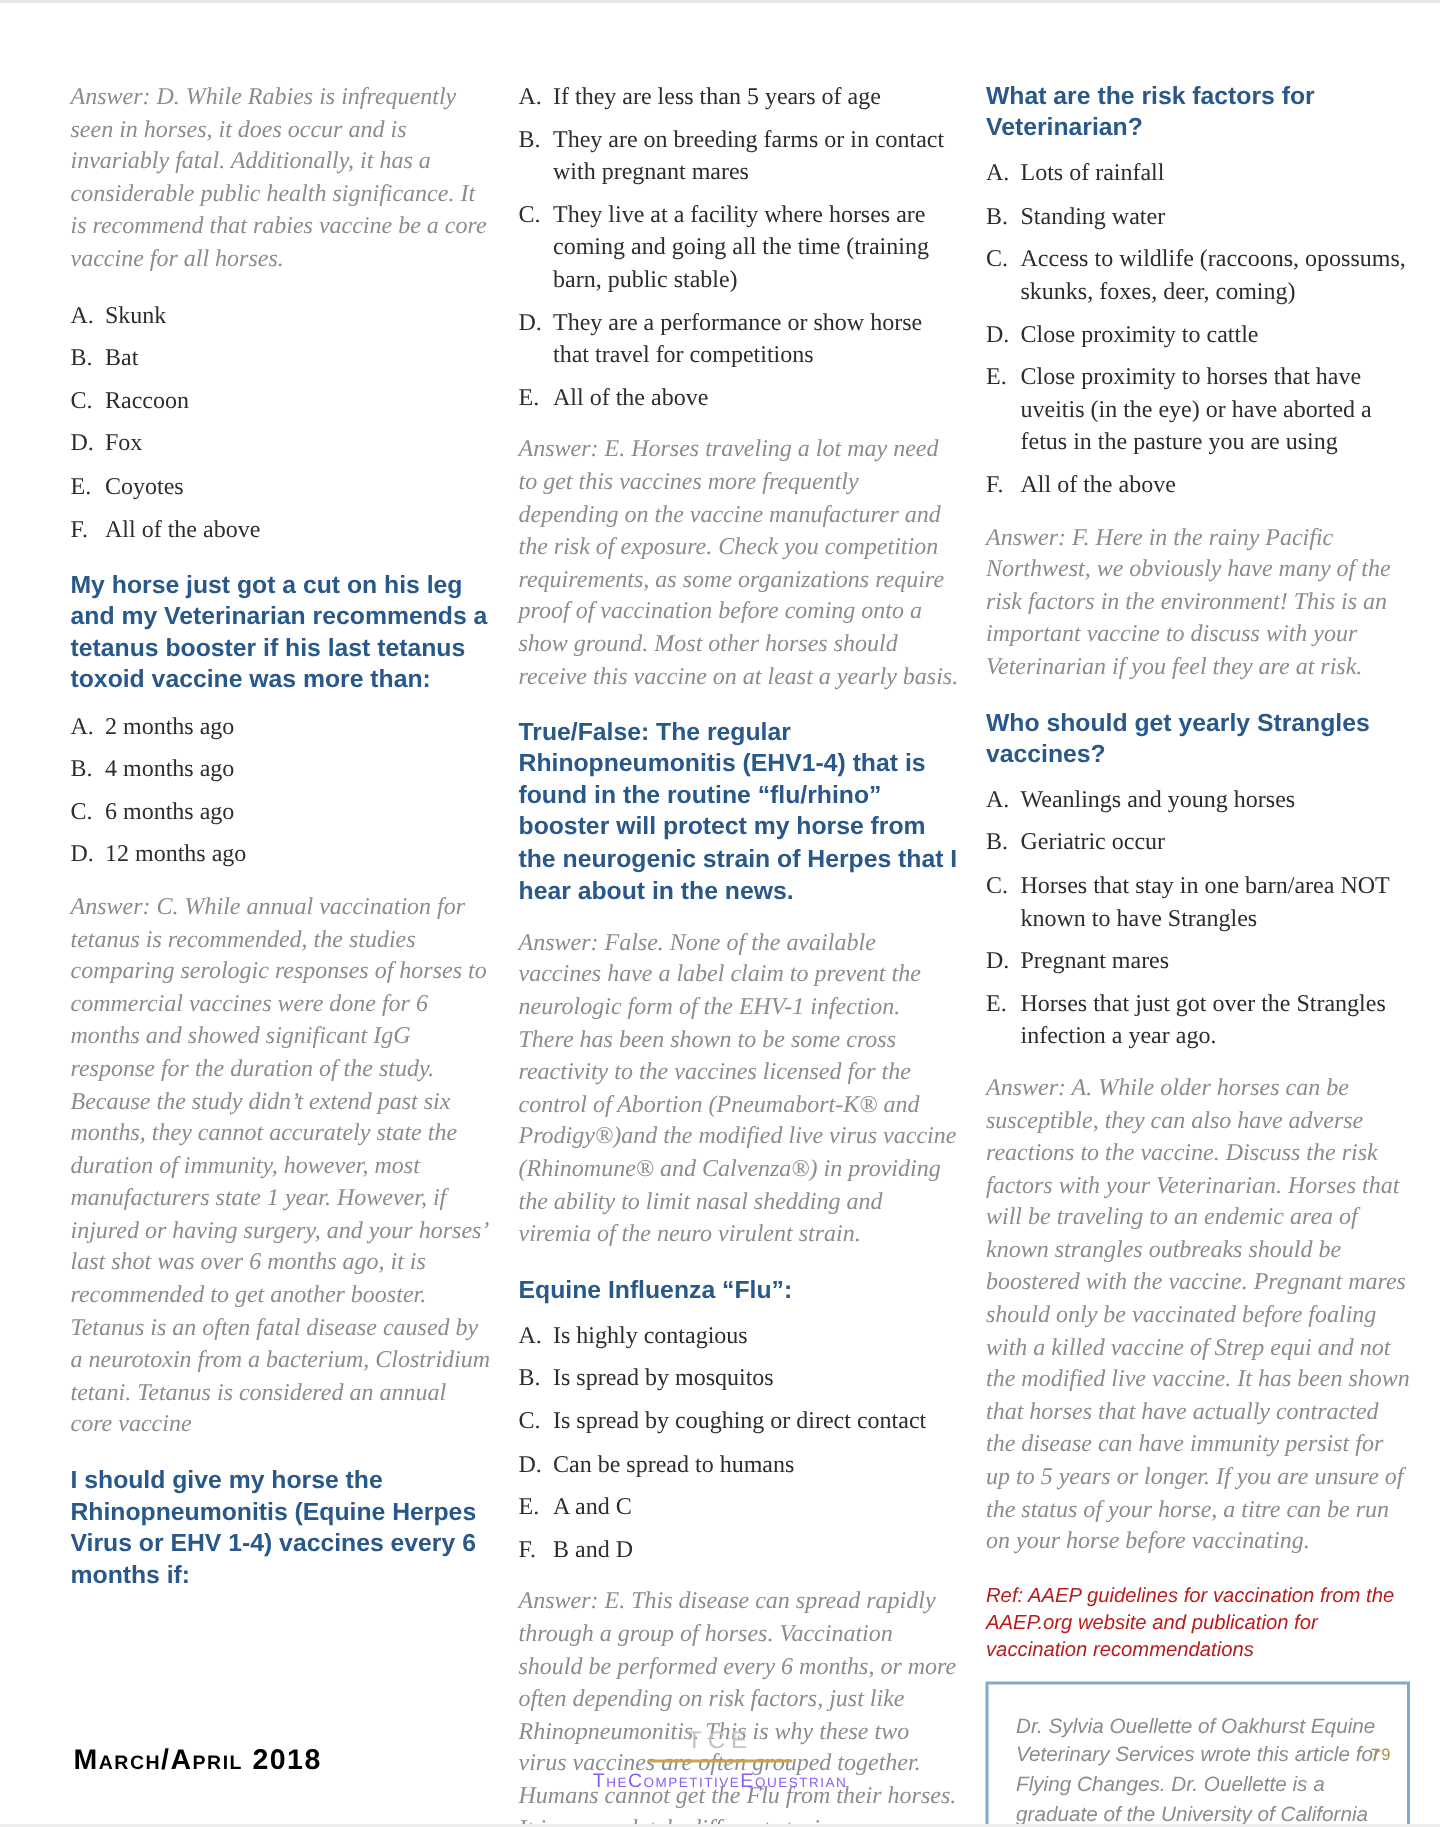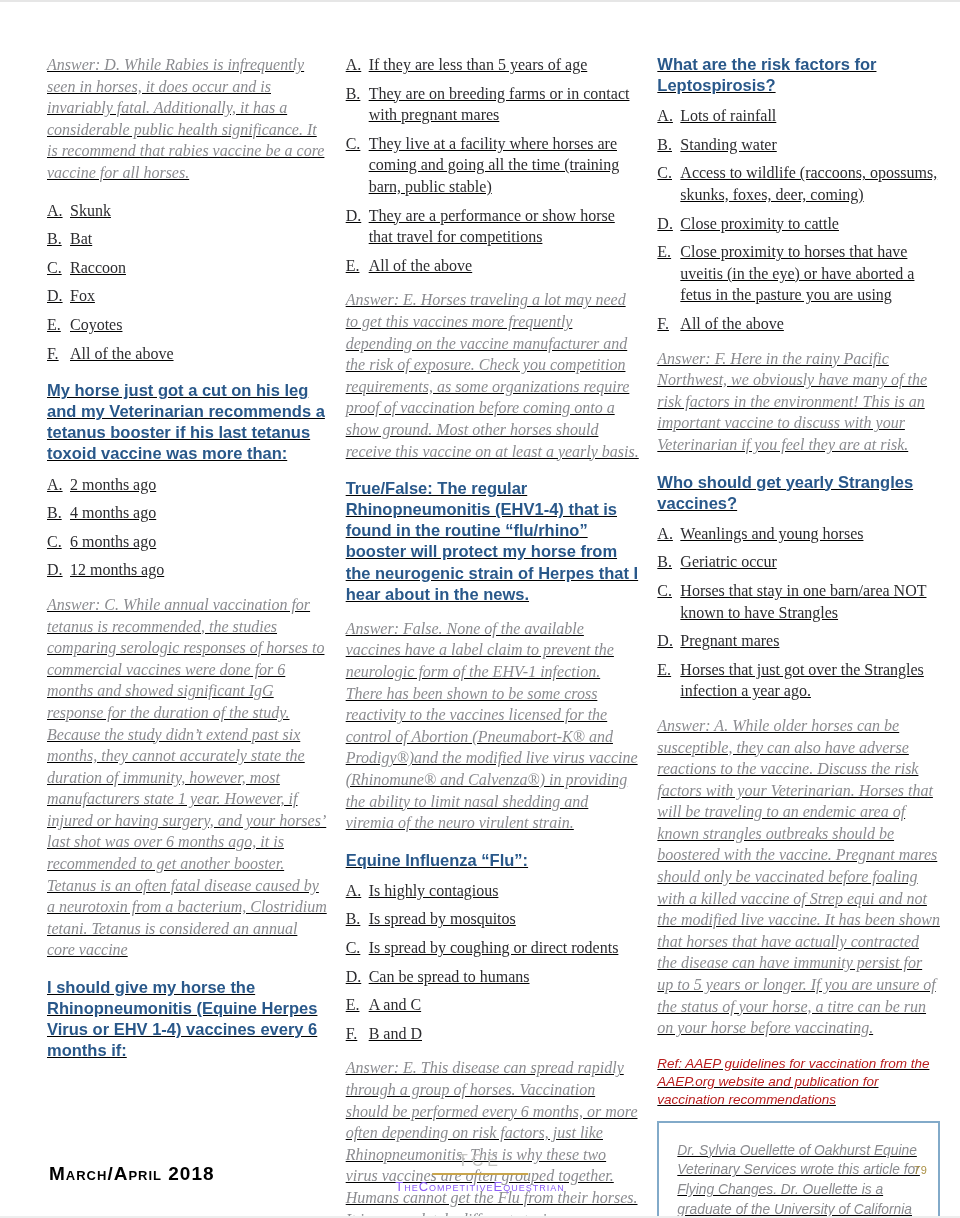--- a/index.html
+++ b/index.html
@@ -1,21 +1,20 @@
 <!DOCTYPE html>
 <html><head>
 <meta charset="utf-8">
 <style>
   html,body { margin:0; padding:0; background:#ffffff; }
   .page {
     position:relative; width:960px; height:1218px; margin:0 auto;
     background:#ffffff; overflow:hidden; box-sizing:border-box;
     border-top:2px solid #e6e6e6; border-bottom:2px solid #eeeeee;
     font-family:"Liberation Serif", serif;
-    text-decoration:underline;
   }
   .columns { display:flex; gap:18px; padding:50px 20px 0 47px; align-items:flex-start; }
   .col { font-size:16px; line-height:1.35; color:#2d2d30; }
   .col-1 { width:281px; }
   .col-2 { width:294px; }
   .col-3 { width:283px; }
 
   .heading {
     font-family:"Liberation Sans", sans-serif; font-weight:700;
     color:#29588a; font-size:16.5px; line-height:1.28;
@@ -165,41 +164,41 @@
         <div class="opt">
             <span class="opt-letter">A.</span>
             <span class="opt-text">Is highly contagious</span>
           </div>
         <div class="opt">
             <span class="opt-letter">B.</span>
             <span class="opt-text">Is spread by mosquitos</span>
           </div>
         <div class="opt">
             <span class="opt-letter">C.</span>
-            <span class="opt-text">Is spread by coughing or direct rodents</span>
+            <span class="opt-text">Is spread by coughing or direct contact</span>
           </div>
         <div class="opt">
             <span class="opt-letter">D.</span>
             <span class="opt-text">Can be spread to humans</span>
           </div>
         <div class="opt">
             <span class="opt-letter">E.</span>
             <span class="opt-text">A and C</span>
           </div>
         <div class="opt">
             <span class="opt-letter">F.</span>
             <span class="opt-text">B and D</span>
           </div>
       </div>
 
       <p class="answer">Answer: E. This disease can spread rapidly through a group of horses. Vaccination should be performed every 6 months, or more often depending on risk factors, just like Rhinopneumonitis. This is why these two virus vaccines are often grouped together. Humans cannot get the Flu from their horses. It is a completely different strain.</p>
     </section>
 
     <section class="col col-3">
-      <h3 class="heading">What are the risk factors for Leptospirosis?</h3>
+      <h3 class="heading">What are the risk factors for Veterinarian?</h3>
       <div class="opts">
         <div class="opt">
             <span class="opt-letter">A.</span>
             <span class="opt-text">Lots of rainfall</span>
           </div>
         <div class="opt">
             <span class="opt-letter">B.</span>
             <span class="opt-text">Standing water</span>
           </div>
         <div class="opt">

